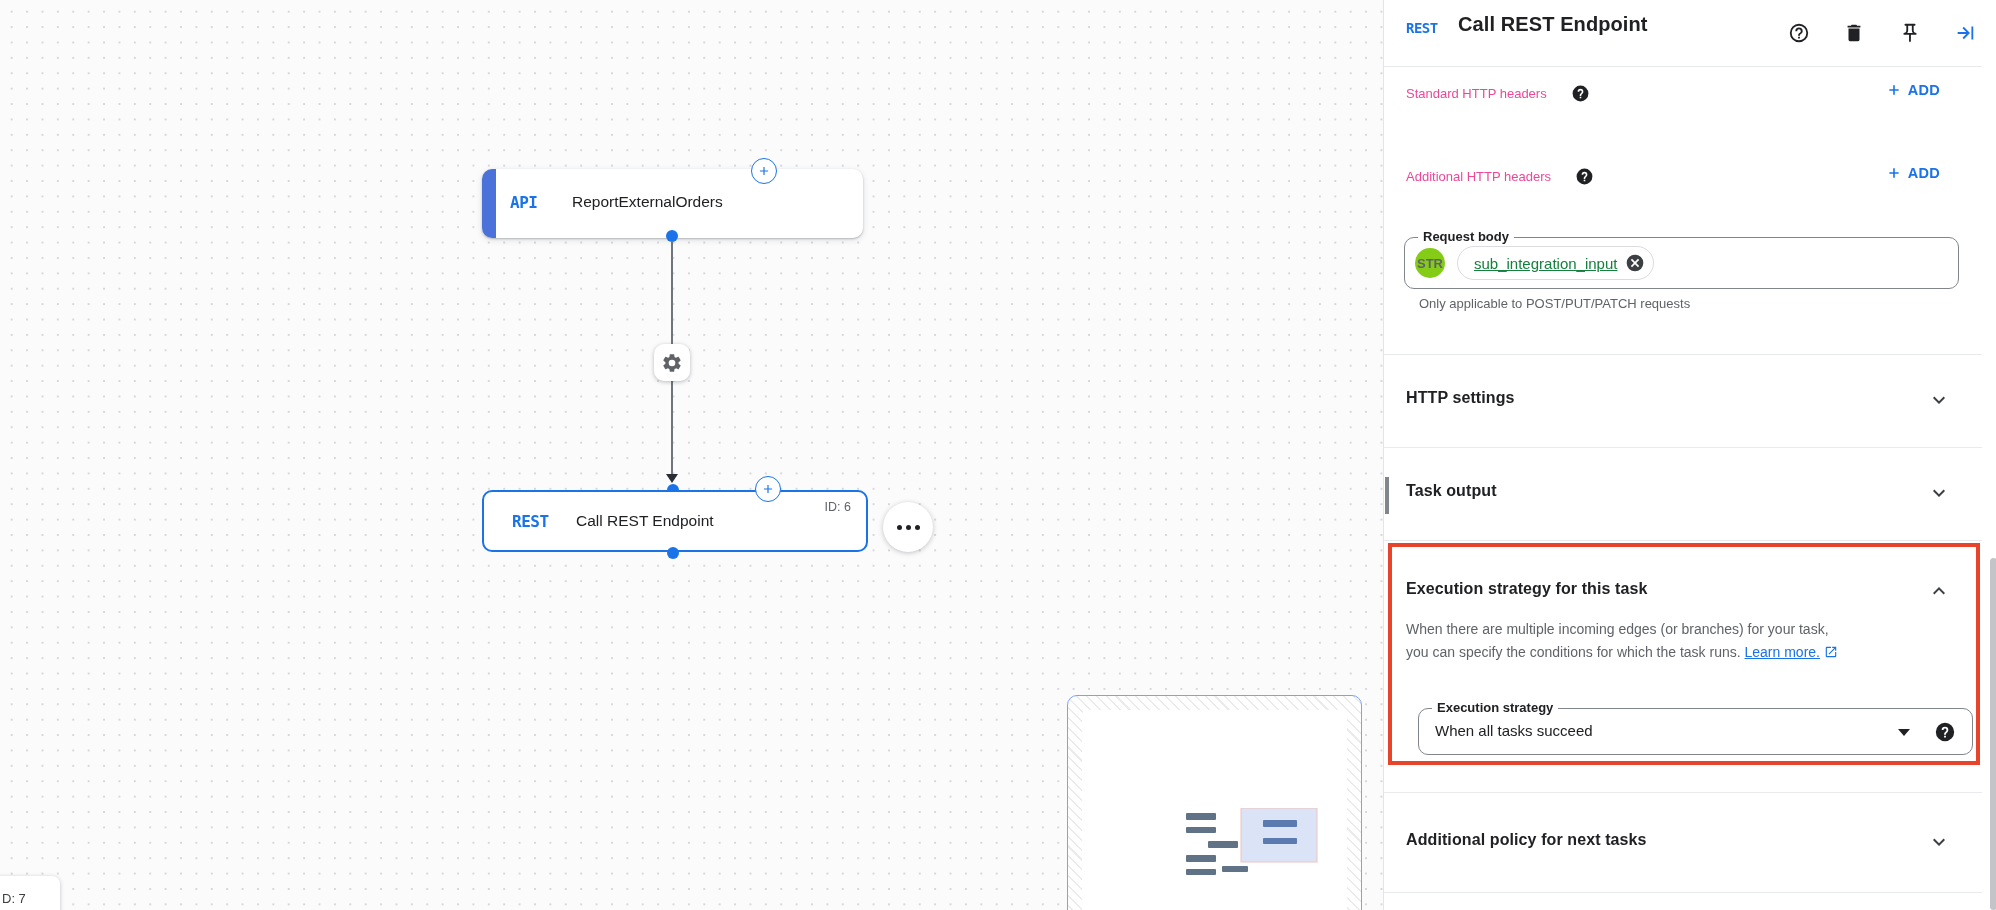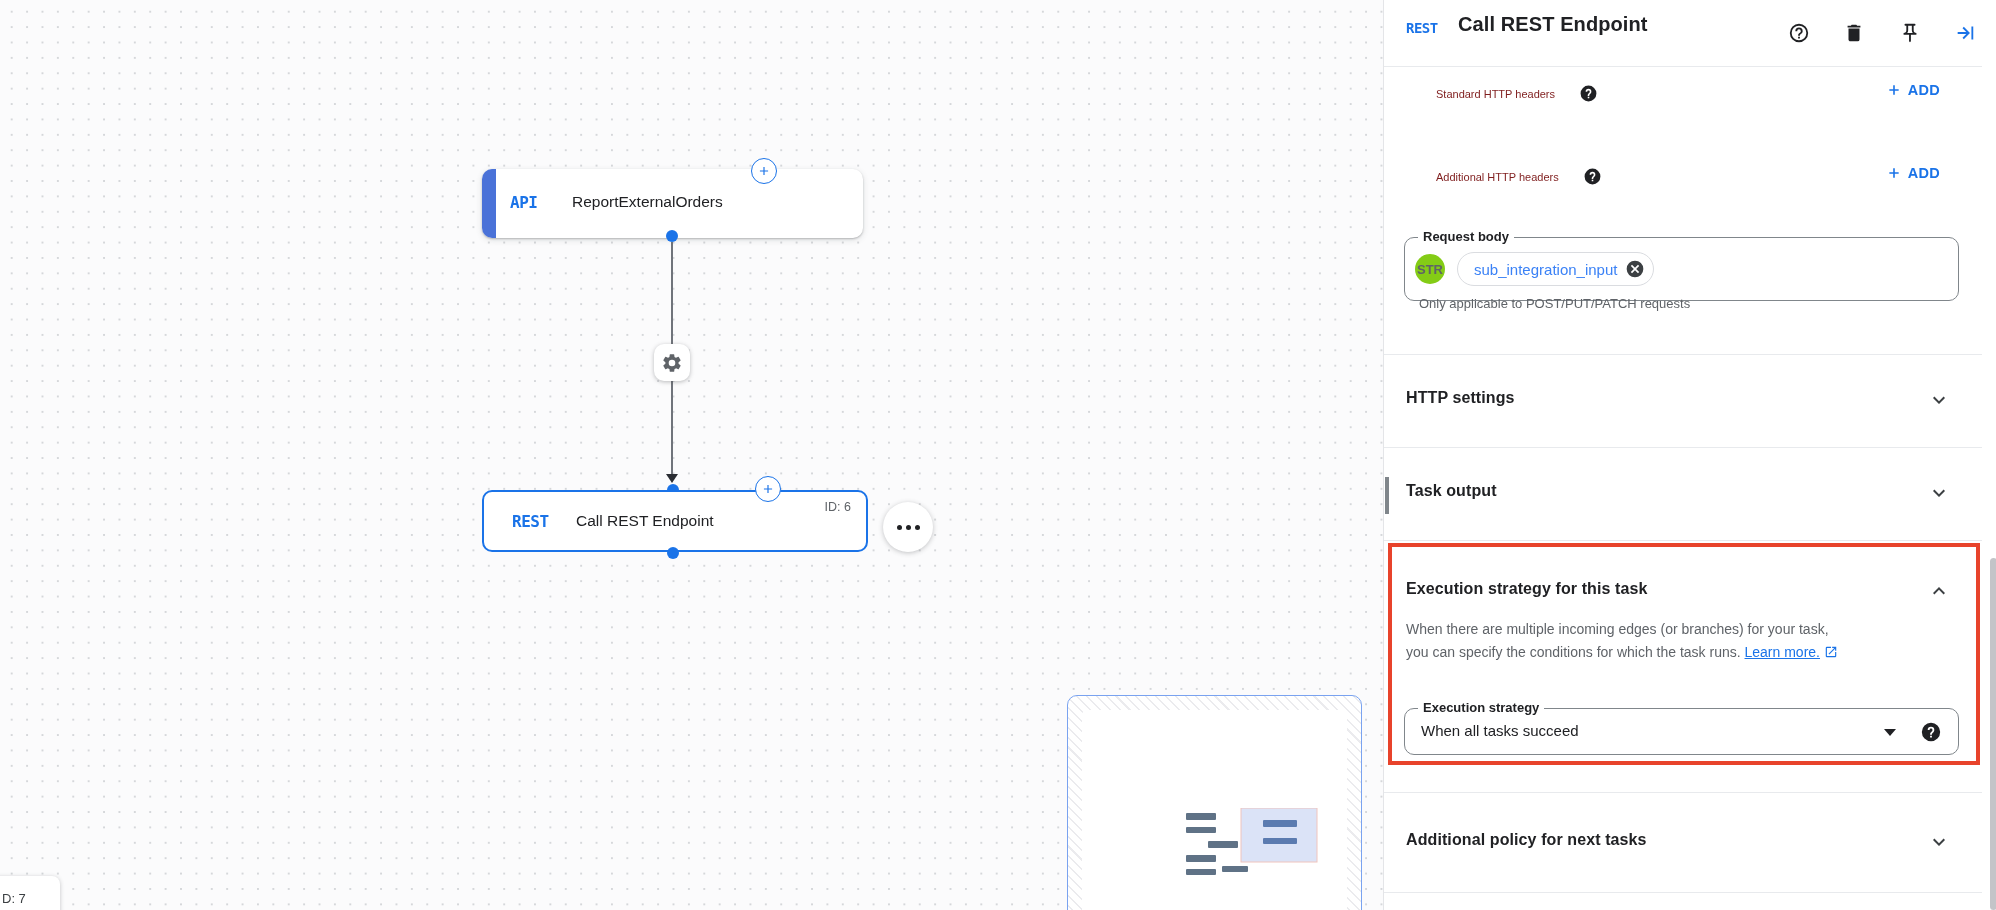--- a/index.html
+++ b/index.html
@@ -70,40 +70,40 @@
   .p-header-badge { position:absolute; left:22px; top:20px;
     font-family:"DejaVu Sans Mono", monospace; font-weight:bold; color:#1a73e8;
     font-size:14px; letter-spacing:-0.5px; }
   .p-title { position:absolute; left:74px; top:13px; font-size:20px; font-weight:bold;
     color:#202124; letter-spacing:.1px; }
   .hdr-icon { position:absolute; top:20px; width:26px; height:26px; cursor:pointer;
     display:flex; align-items:center; justify-content:center; background:none; border:none; }
   .hdr-icon svg { width:22px; height:22px; fill:#202124; }
   .hdr-icon.blue svg { fill:none; stroke:#1a73e8; stroke-width:2; }
 
-  .hrow-label { font-size:11px; color:#7f1d1d;margin-left:30px; }
+  .hrow-label { font-size:13px; color:#ec4899; }
   .hrow { position:absolute; left:22px; display:flex; align-items:center; }
   .help-filled { width:19px; height:19px; margin-left:24px; flex:none; cursor:pointer; }
   .help-filled svg { width:19px; height:19px; fill:#202124; }
   .add-btn { position:absolute; right:56px; display:flex; align-items:center; gap:6px;
     color:#1a73e8; font-size:14.5px; font-weight:bold; letter-spacing:.3px;
     background:none; border:none; cursor:pointer; }
   .add-btn svg { width:16px; height:16px; stroke:#1a73e8; stroke-width:2.4; }
 
   .outline-field { position:absolute; left:20px; width:555px;
     border:1px solid #80868b; border-radius:10px; background:#fff; }
   .float-label { position:absolute; top:-9px; left:13px; background:#fff; padding:0 5px;
     font-size:13px; font-weight:bold; color:#202124; white-space:nowrap; }
-  .req-body { top:237px; height:64px; display:flex; align-items:center; padding:0 10px; }
+  .req-body { top:237px; height:52px; display:flex; align-items:center; padding:0 10px; }
   .type-badge { width:30px; height:30px; border-radius:50%; background:#84cc16;
     color:#5f6368; font-size:13px; font-weight:bold; display:flex; align-items:center;
     justify-content:center; flex:none; }
   .chip { margin-left:12px; height:34px; border:1px solid #dadce0; border-radius:17px;
     display:flex; align-items:center; padding:0 8px 0 16px; gap:8px; cursor:pointer; }
-  .chip-text { font-size:15px; color:#3b82f6; }
+  .chip-text { font-size:15px; color:#15803d;text-decoration:underline; }
   .chip-x { width:20px; height:20px; cursor:pointer; }
   .chip-x svg { width:20px; height:20px; fill:#3c4043; }
   .helper-text { position:absolute; left:35px; top:296px; font-size:13px; color:#5f6368; }
 
   .section-title { position:absolute; left:22px; font-size:16px; font-weight:bold;
     color:#202124; letter-spacing:.1px; }
   .chev-btn { position:absolute; right:44px; width:26px; height:26px; background:none;
     border:none; cursor:pointer; display:flex; align-items:center; justify-content:center; }
   .chev-btn svg { width:24px; height:24px; fill:#3c4043; }
   .left-indicator { position:absolute; left:1px; top:477px; width:4px; height:37px;
@@ -111,21 +111,21 @@
 
   .highlight-box { position:absolute; left:4px; top:543px; width:592px; height:222px;
     border:4px solid #e8432b; pointer-events:none; z-index:5; }
 
   .exec-desc { position:absolute; left:22px; top:618px; font-size:14px; color:#5f6368;
     line-height:23px; }
   .learn-more { color:#1a73e8; text-decoration:underline; cursor:pointer; }
   .ext-icon { display:inline-block; vertical-align:-2px; margin-left:4px; }
   .ext-icon svg { width:14px; height:14px; fill:#1a73e8; }
 
-  .exec-select { top:708px; height:47px; cursor:pointer; }
+  .exec-select { top:708px; height:47px; cursor:pointer;margin-left:14px; }
   .select-value { position:absolute; left:16px; top:13px; font-size:15px; color:#202124; }
   .caret { position:absolute; right:62px; top:20px; width:0; height:0;
     border-left:6px solid transparent; border-right:6px solid transparent;
     border-top:7px solid #202124; }
   .select-help { position:absolute; right:16px; top:12px; width:22px; height:22px;
     cursor:pointer; }
   .select-help svg { width:22px; height:22px; fill:#202124; }
 
   .scroll-thumb { position:absolute; left:606px; top:558px; width:7px; height:352px;
     background:#c3c4c8; border-radius:4px; cursor:pointer; }

